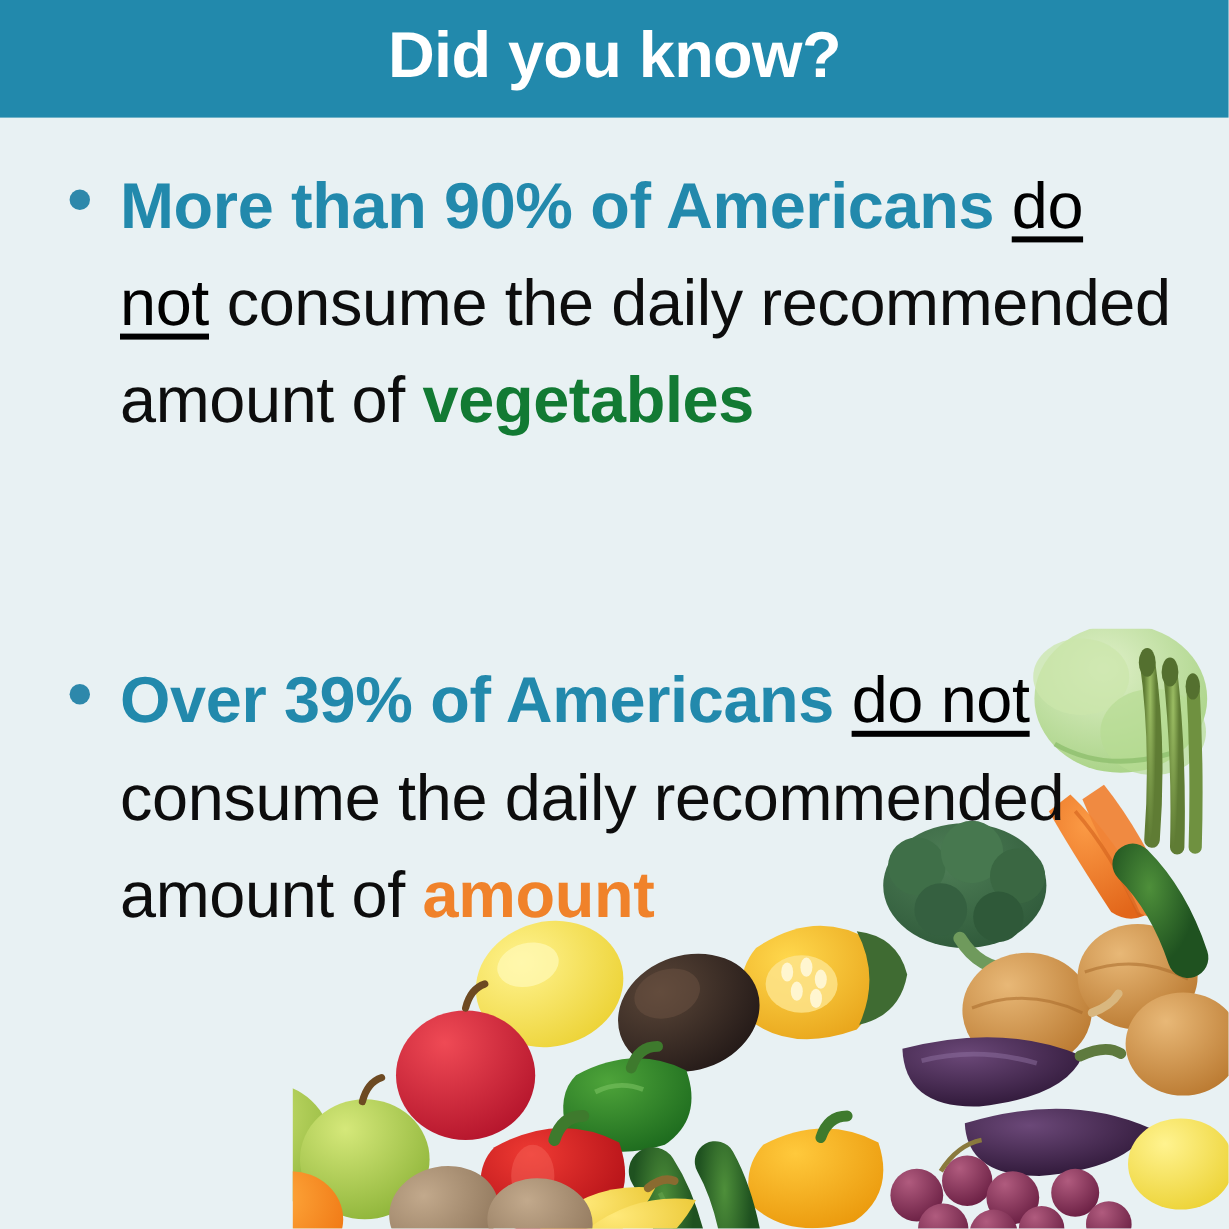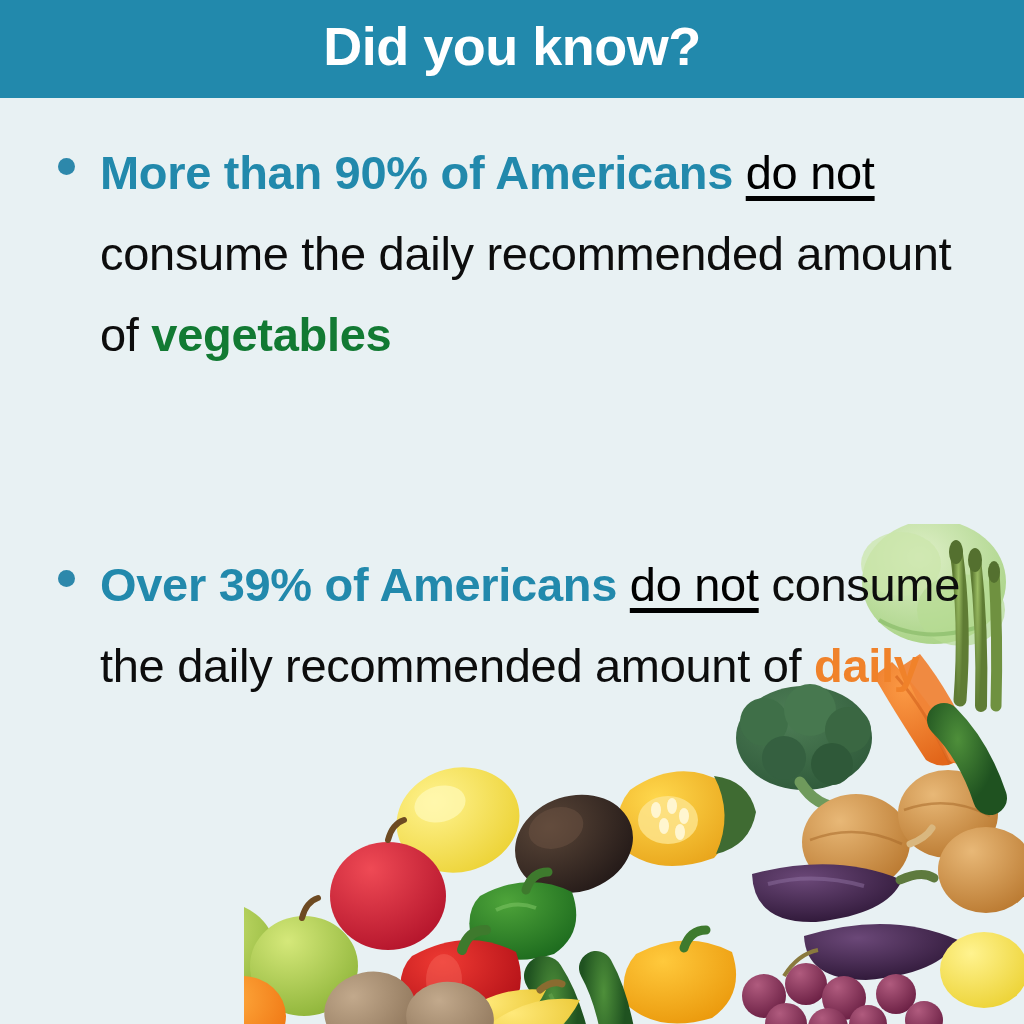--- a/index.html
+++ b/index.html
@@ -65,21 +65,21 @@
     left: 6px;
     top: 26px;
     width: 17px;
     height: 17px;
     border-radius: 50%;
     background: #2d88ab;
   }
   .bullet-text {
     margin: 0;
     padding-left: 48px;
-    font-size: 47px;
+    font-size: 54px;
     line-height: 81px;
     color: #0d0d0d;
     font-weight: normal;
     letter-spacing: -0.3px;
   }
   .lead {
     color: #2289ac;
     font-weight: bold;
   }
   .neg {
@@ -399,18 +399,18 @@
       </p>
     </div>
 
     <div class="bullet-block" id="bullet-block-2">
       <span class="bullet-dot"></span>
       <p class="bullet-text">
         <span class="lead">Over 39% of Americans</span>
         <span> </span>
         <span class="neg">do not</span>
         <span> consume the daily recommended amount of </span>
-        <span class="kw-fruit">daily</span>
+        <span class="kw-fruit">amount</span>
       </p>
     </div>
 
   </div>
 </div>
 
 </body></html>

